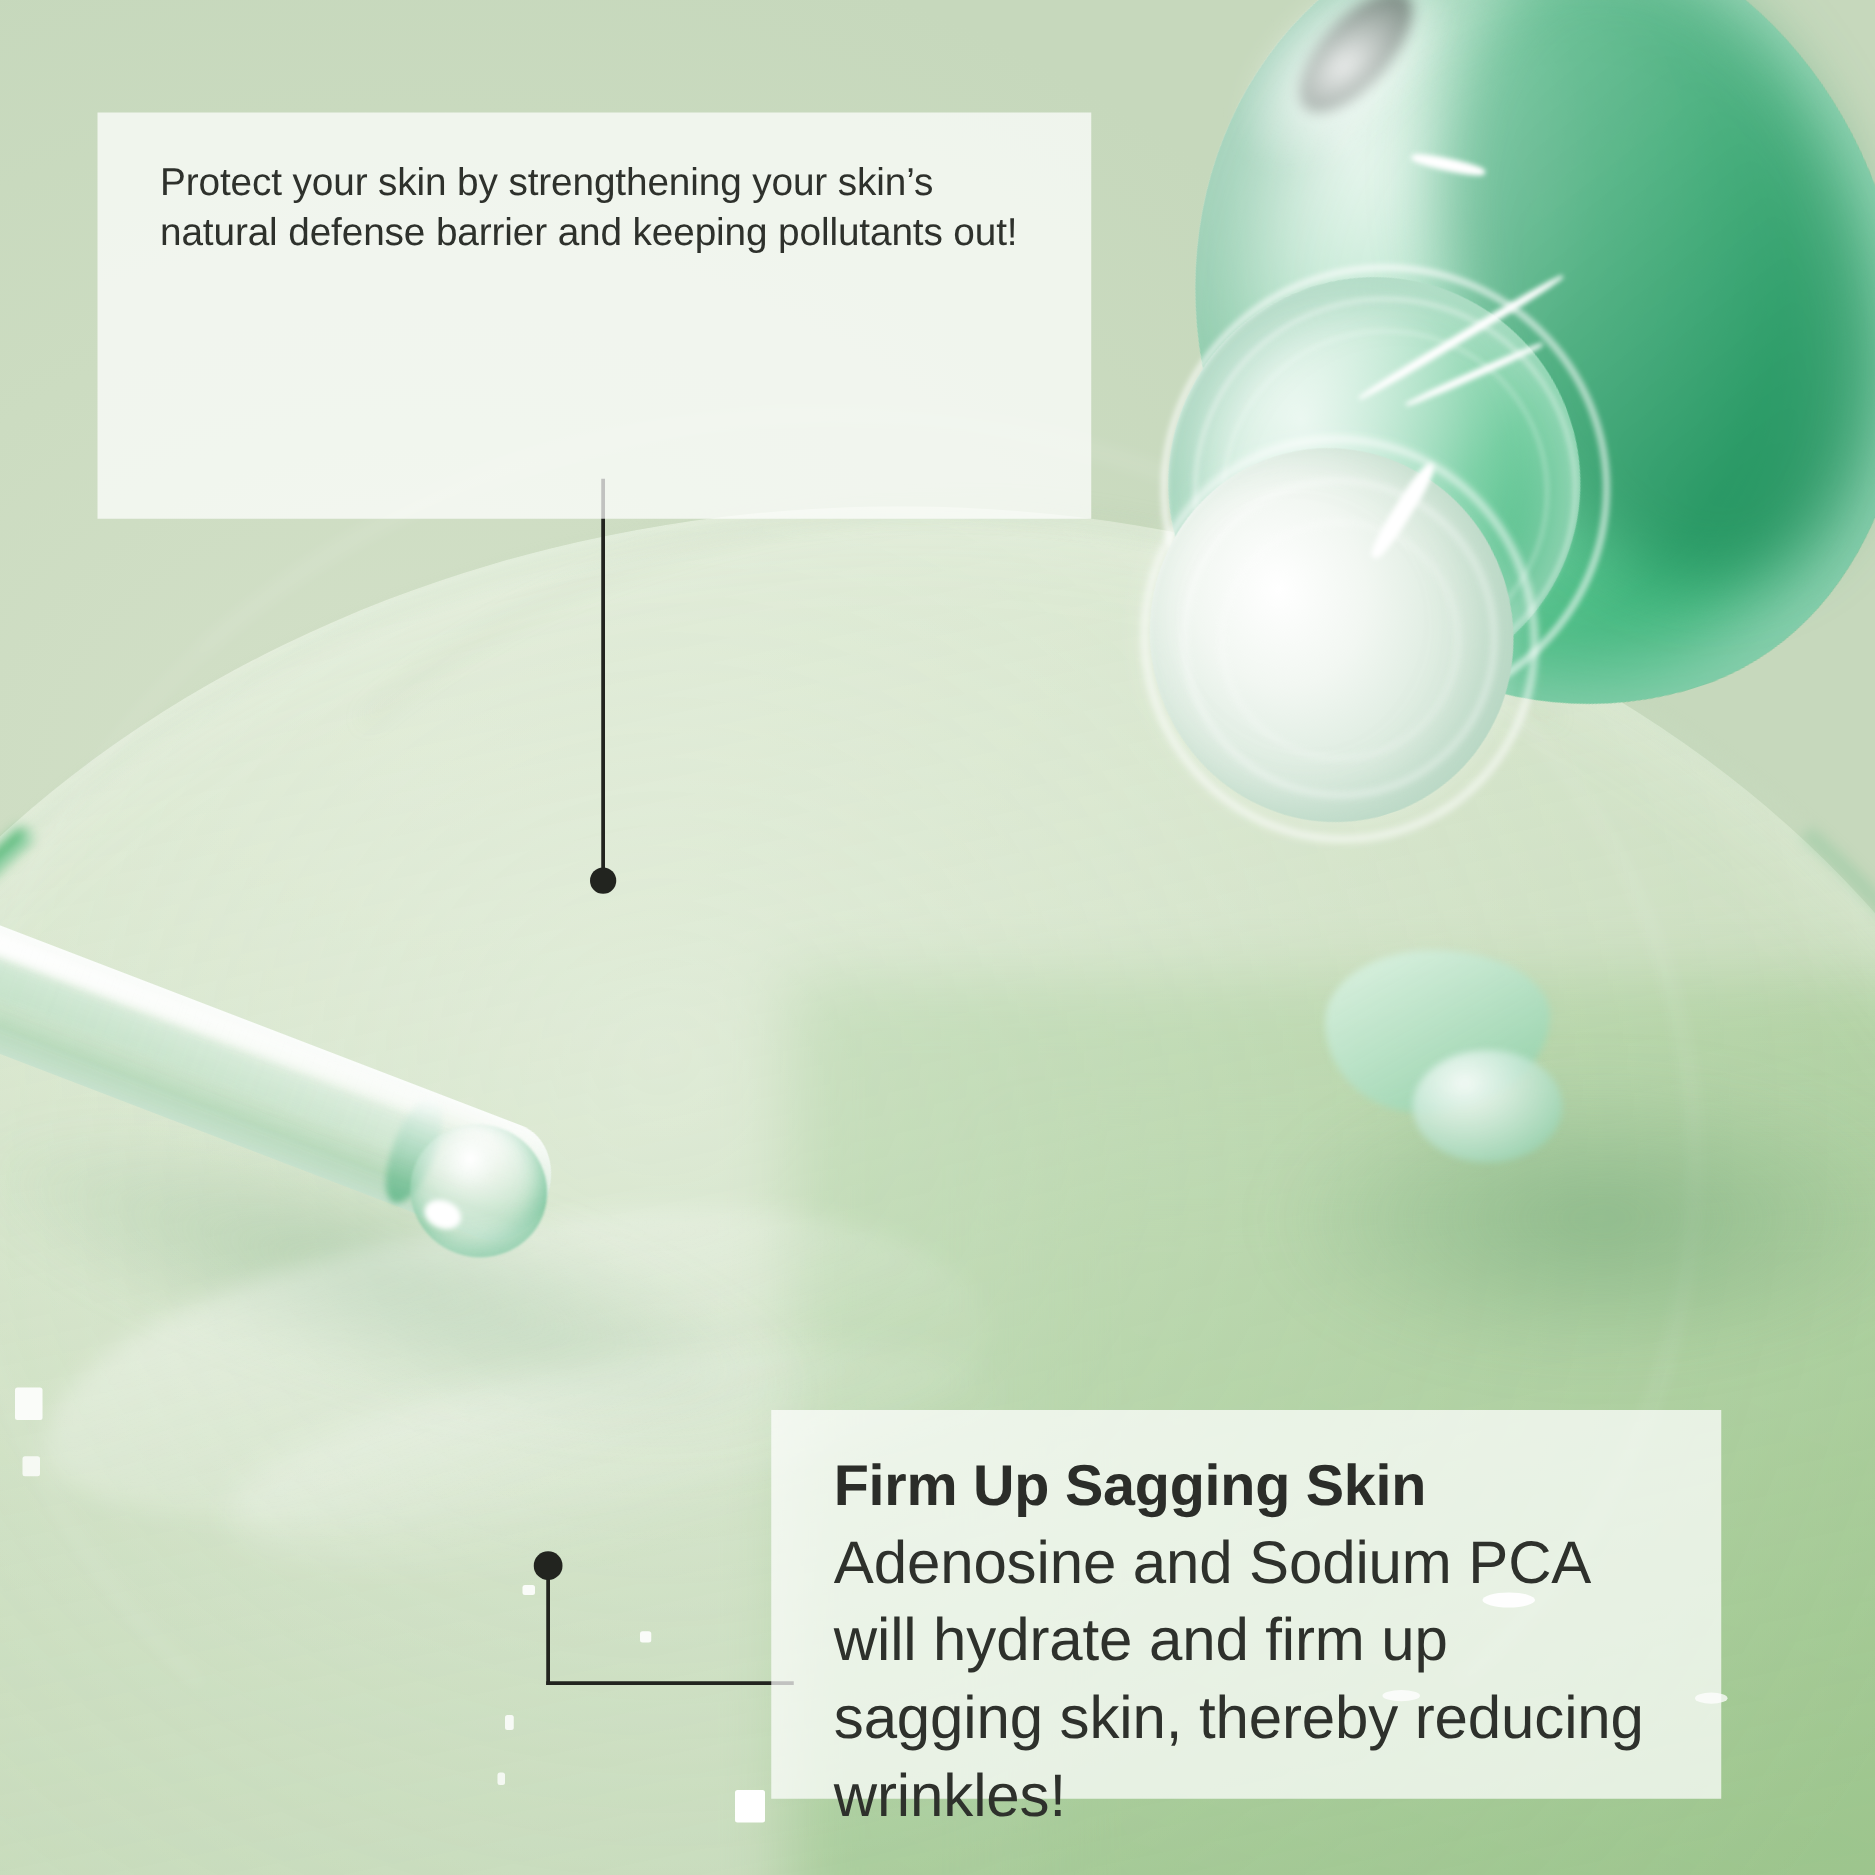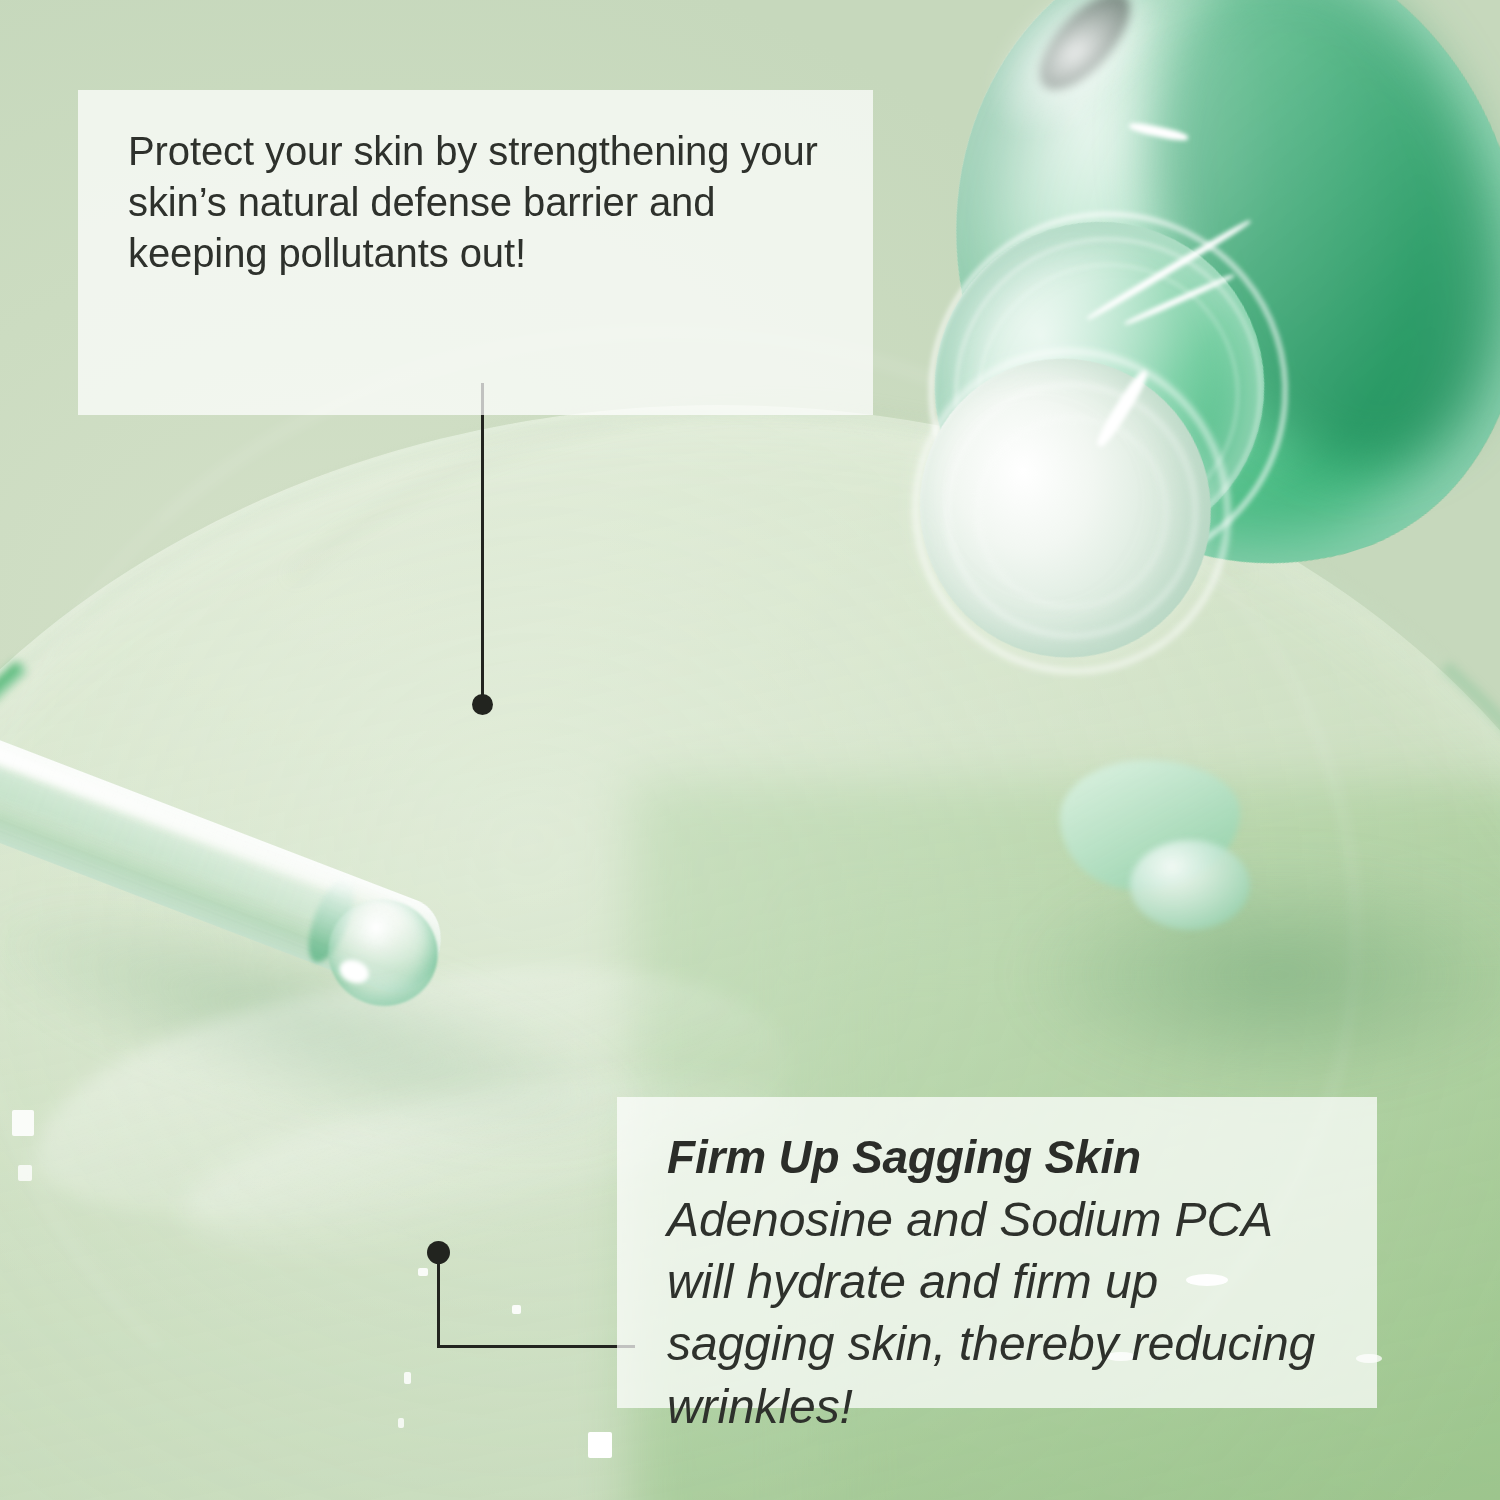--- a/index.html
+++ b/index.html
@@ -364,29 +364,29 @@
   .callout-title {
     margin: 0 0 6px 0;
     font-size: 45px;
     line-height: 1.08;
     font-weight: 700;
     color: #2b2d29;
     letter-spacing: -.2px;
   }
   .callout-body {
     margin: 0;
-    font-size: 40px;
+    font-size: 31px;
     line-height: 1.28;
     font-weight: 400;
     color: #2e312c;
     letter-spacing: -.1px;
   }
 
   #callout-1 { left: 78px;  top: 90px;   width: 795px; height: 325px; }
-  #callout-2 { left: 617px; top: 1097px; width: 760px; height: 311px; font-style: italic; }
+  #callout-2 { left: 617px; top: 1128px; width: 760px; height: 311px; }
   #callout-2 .callout-title { font-size: 46px; }
   #callout-2 .callout-body  { font-size: 48px; line-height: 1.30; }
 
   
   .leader { position: absolute; background: #22241f; }
   #leader1-v { left: 481px; top: 383px; width: 3px; height: 320px; }
   #leader1-dot {
     position: absolute; left: 472px; top: 694px;
     width: 21px; height: 21px; border-radius: 50%; background: #22241f;
   }

